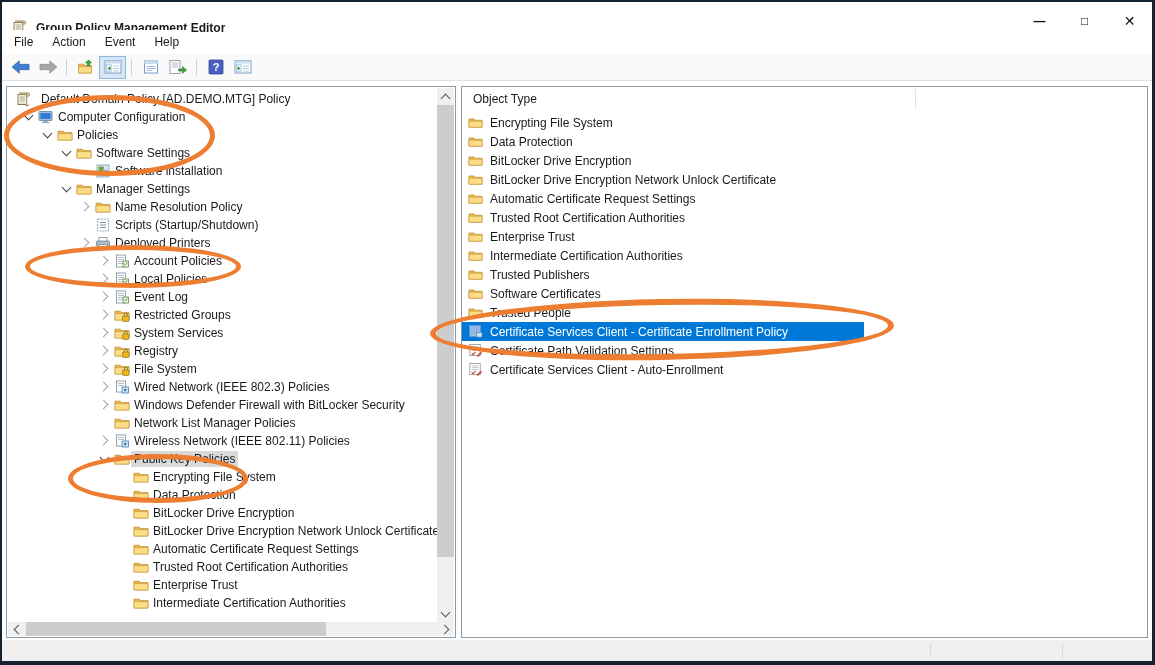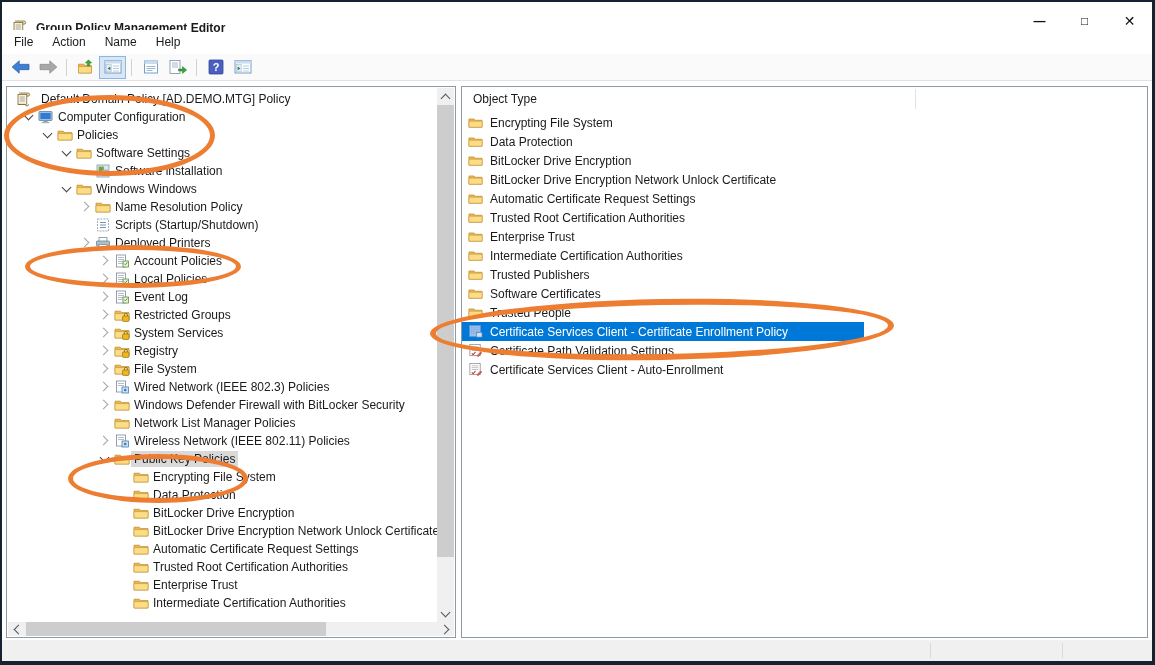--- a/index.html
+++ b/index.html
@@ -92,21 +92,21 @@
     <div class="win-controls">
       <div class="wbtn">—</div>
       <div class="wbtn">□</div>
       <div class="wbtn close">✕</div>
     </div>
   </div>
 
   <div class="menubar">
     <div class="menu-item">File</div>
     <div class="menu-item">Action</div>
-    <div class="menu-item">Name</div>
+    <div class="menu-item">Event</div>
     <div class="menu-item">Help</div>
   </div>
 
   <div class="toolbar">
     <div class="tbtn">
         <span>
           <svg width="22" height="16" viewBox="0 0 24 18">
             <path d="M10 2 L2 9 l8 7 v-4 h11 v-6 H10 Z" fill="#3f7fd4" stroke="#2f5fa0" stroke-width="0.8"></path>
           </svg>
         </span>
@@ -238,21 +238,21 @@
     <span class="tl">Software installation</span>
   </div>
         <div class="trow" style="padding-left: 53px;">
     <span class="chev exp"></span>
     <span class="ti">
             <svg viewBox="0 0 16 16">
               <path d="M1 4.2 L1 13 L15 13 L15 5.6 L7.6 5.6 L6.4 4.2 Z" fill="#eab64e" stroke="#c49334" stroke-width="0.8"></path>
               <path d="M1 6.6 L15 6.6 L15 13 L1 13 Z" fill="#fbdd87" stroke="#c49334" stroke-width="0.6"></path>
             </svg>
           </span>
-    <span class="tl">Windows Windows</span>
+    <span class="tl">Manager Settings</span>
   </div>
         <div class="trow" style="padding-left: 72px;">
     <span class="chev col"></span>
     <span class="ti">
             <svg viewBox="0 0 16 16">
               <path d="M1 4.2 L1 13 L15 13 L15 5.6 L7.6 5.6 L6.4 4.2 Z" fill="#eab64e" stroke="#c49334" stroke-width="0.8"></path>
               <path d="M1 6.6 L15 6.6 L15 13 L1 13 Z" fill="#fbdd87" stroke="#c49334" stroke-width="0.6"></path>
             </svg>
           </span>
     <span class="tl">Name Resolution Policy</span>

